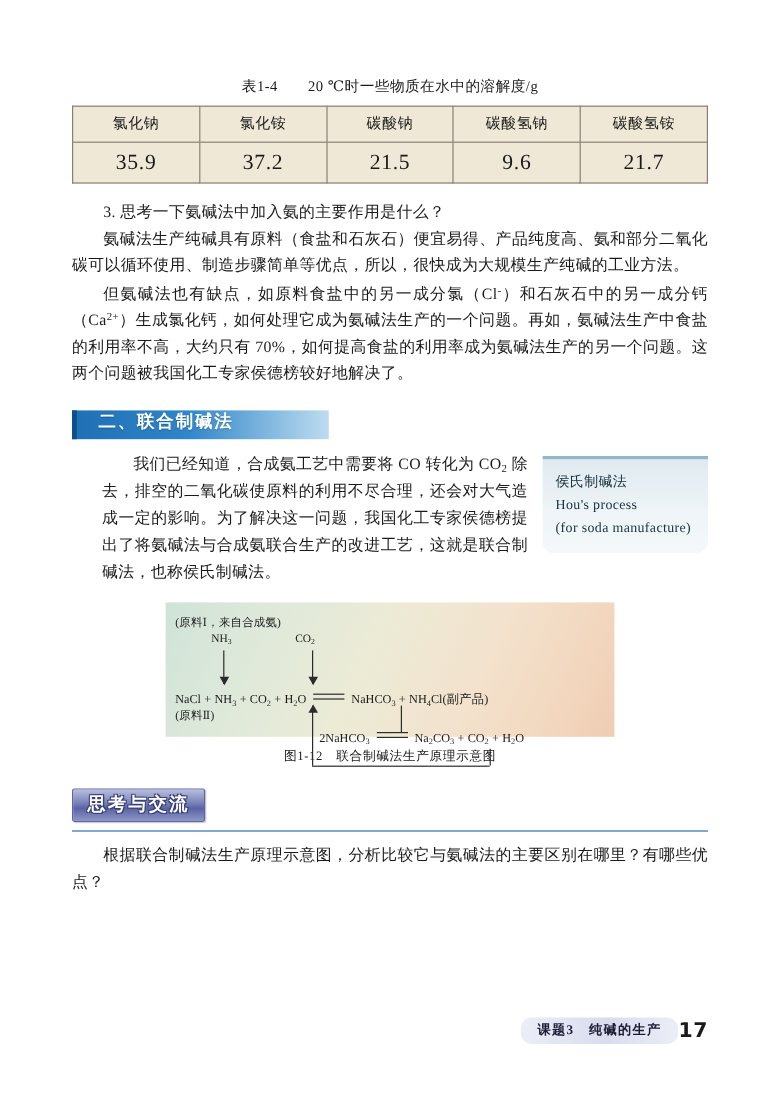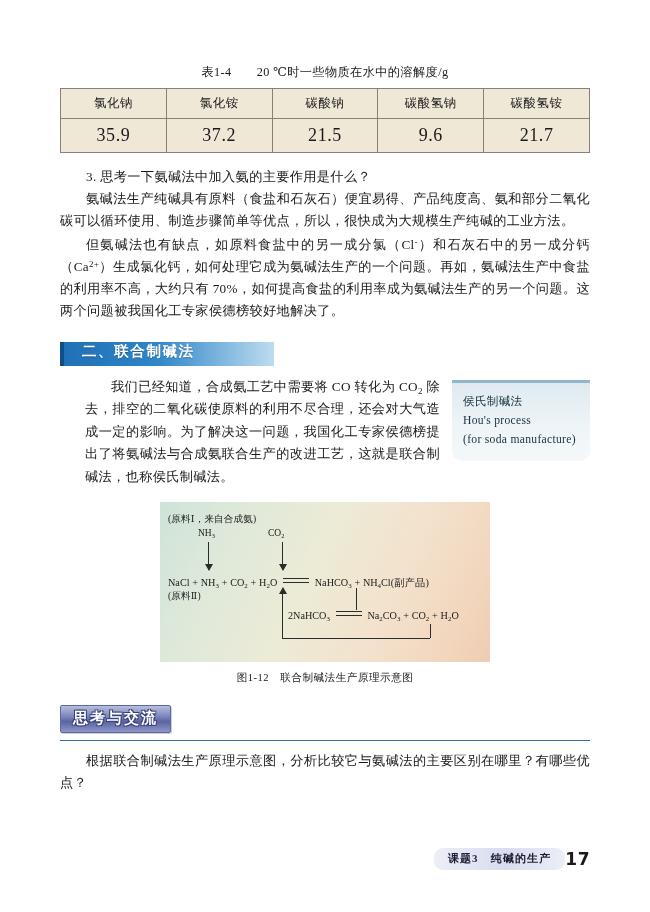--- a/index.html
+++ b/index.html
@@ -90,22 +90,23 @@
   }
   .sidebox div{
     font-size:11.6px;line-height:19px;letter-spacing:.3px;color:#17313d;
     white-space:nowrap;
   }
 
   
   .fig-wrap{margin-top:14px;display:flex;justify-content:center;}
   .fig{
     position:relative;
-    width:330px;height:160px;
+    width:330px;height:112px;
     background:linear-gradient(115deg,#cfe3d8 0%,#dfe9da 22%,#ecebd6 45%,#f3e2cd 68%,#f2d6bd 88%,#eecdb2 100%);
+    padding-left:44px;
   }
   .fig .t{position:absolute;font-size:9.5px;white-space:nowrap;letter-spacing:.2px;}
   .fig .eq{font-size:10.2px;}
   .fig .vline{position:absolute;background:#2b2b2b;width:1px;}
   .fig .hline{position:absolute;background:#2b2b2b;height:1px;}
   .fig .arrowdown:after{
     content:"";position:absolute;left:-3.5px;bottom:-1px;
     border-left:4px solid transparent;border-right:4px solid transparent;
     border-top:7px solid #2b2b2b;
   }

